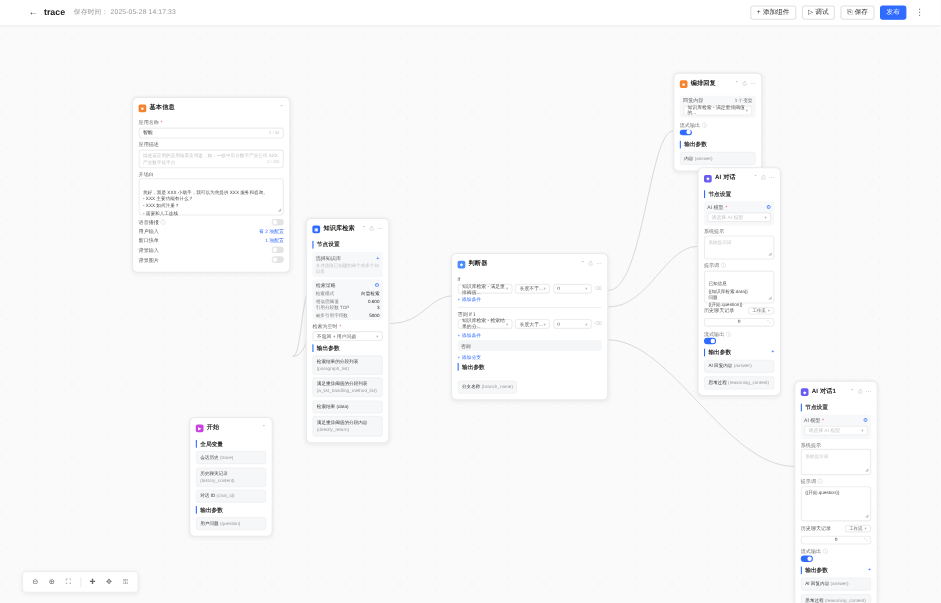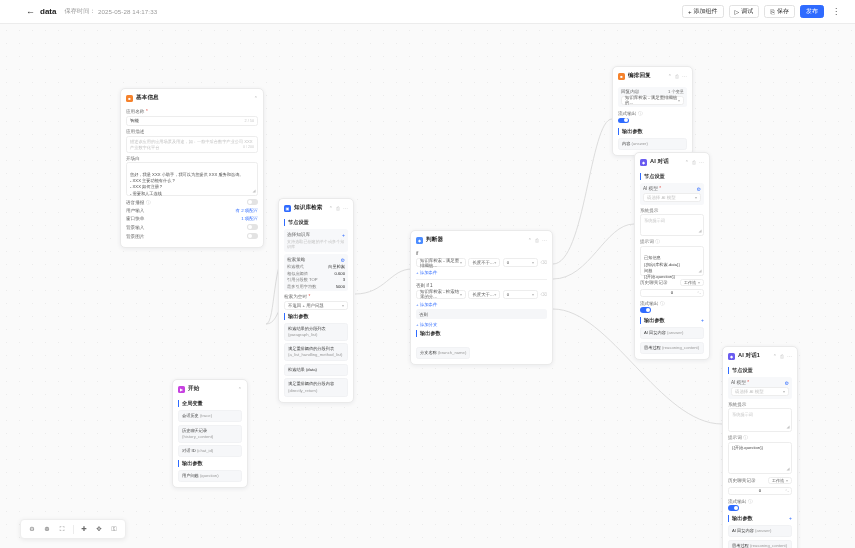--- a/index.html
+++ b/index.html
@@ -114,21 +114,21 @@
     width: 12px; height: 12px; border-radius: 2px; display: flex; align-items: center; justify-content: center;
     font-size: 6.5px; color: #6a6a6a; cursor: pointer;
   }
   .tb-sep { width: 1px; height: 9px; background: #ececec; margin: 0 1.5px; }
 </style>
 </head>
 <body>
 
 <div class="topbar">
   <div class="back-arrow">←</div>
-  <div class="doc-title">data</div>
+  <div class="doc-title">trace</div>
   <div class="save-time">保存时间：</div>
   <div class="save-time" style="margin-left:2px">2025-05-28 14:17:33</div>
   <div class="topbar-right">
     <div class="tbtn">
       <span class="gl">+</span>
       <span>添加组件</span>
     </div>
     <div class="tbtn">
       <span class="gl">▷</span>
       <span>调试</span>

